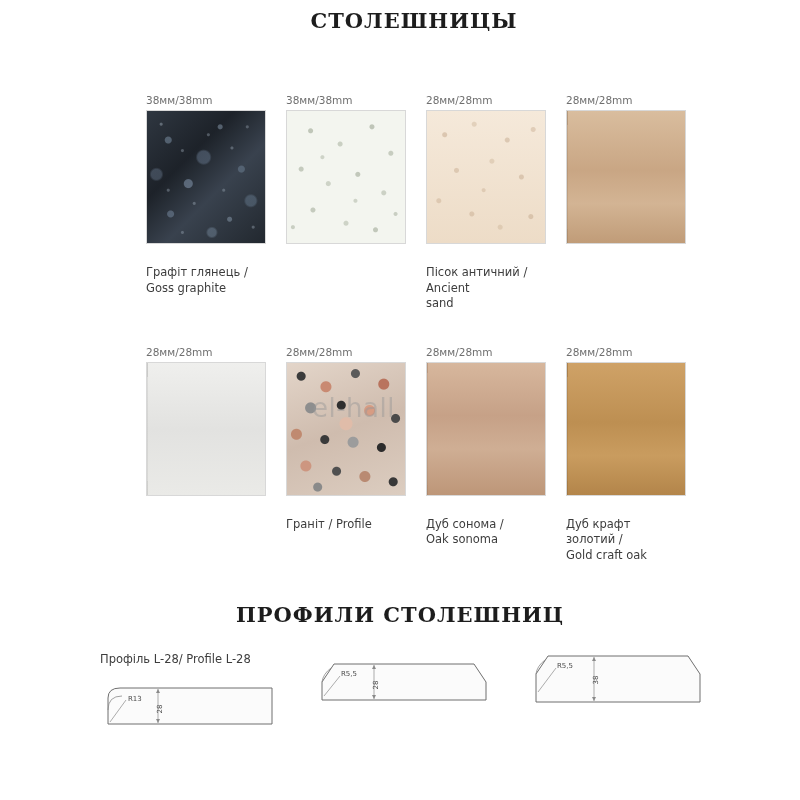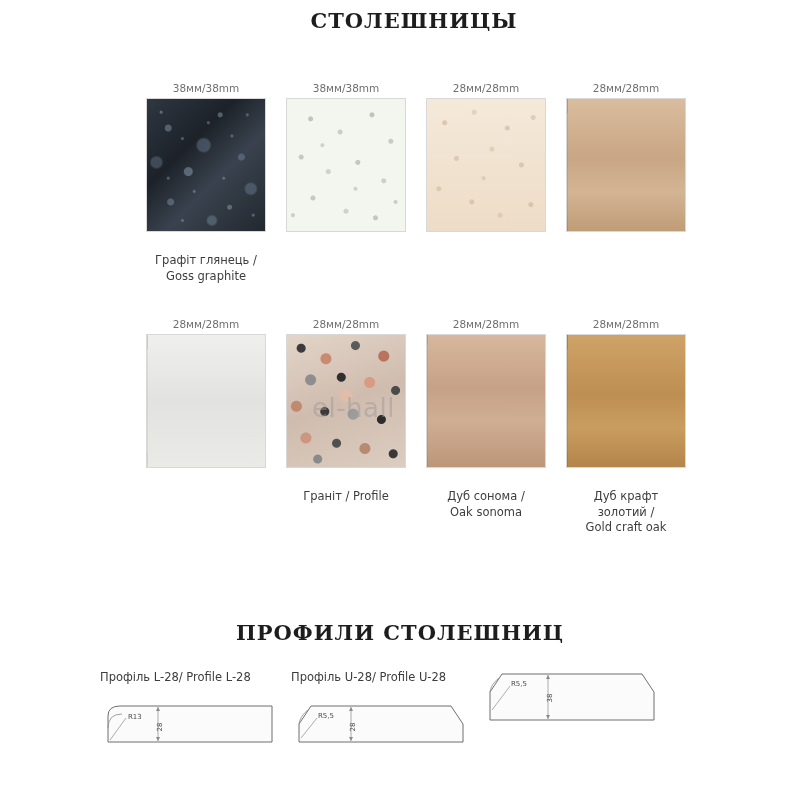--- a/index.html
+++ b/index.html
@@ -37,23 +37,22 @@
   }
 
   #title-profiles {
     font-size: 21px;
     margin-top: 0;
   }
 
   .grid {
     position: absolute;
     left: 146px;
-    top: 74px;
+    top: 86px;
     width: 520px;
-    text-align: center;
   }
 
   .row {
     display: flex;
     gap: 20px;
   }
 
   .cell {
     width: 120px;
   }
@@ -222,30 +221,31 @@
     color: rgba(150,150,150,0.45);
     font-family: "DejaVu Sans", sans-serif;
     letter-spacing: 0.5px;
     pointer-events: none;
   }
 
   
   .profiles {
     position: absolute;
     left: 0;
-    top: 612px;
+    top: 594px;
     width: 800px;
   }
 
   .profiles-row {
     position: absolute;
     top: 50px;
     left: 100px;
     width: 620px;
     display: flex;
+    gap: 23px;
   }
 
   .profile-cell {
     width: 191px;
   }
 
   .profile-label {
     font-size: 11.5px;
     color: #3d3d3d;
     margin-bottom: 10px;
@@ -276,20 +276,23 @@
       </div>
 
       <div class="cell">
         <div class="thickness">38мм/38mm</div>
         <div class="swatch sw-crystal"></div>
       </div>
 
       <div class="cell">
         <div class="thickness">28мм/28mm</div>
         <div class="swatch sw-sand"></div>
+        <div class="caption">Пісок античний /
+Ancient
+sand</div>
       </div>
 
       <div class="cell">
         <div class="thickness">28мм/28mm</div>
         <div class="swatch sw-gray-oak"></div>
       </div>
 
     </div>
 
     <div class="row" style="margin-top:34px;">
@@ -340,21 +343,20 @@
           <line x1="10" y1="46" x2="26" y2="24" stroke="#8a8a8a" stroke-width="0.7"></line>
           <text x="28" y="25" font-size="7" fill="#4a4a4a" font-family="DejaVu Sans, sans-serif">R13</text>
           <line x1="58" y1="13" x2="58" y2="47" stroke="#8a8a8a" stroke-width="0.7"></line>
           <polygon points="58,13 56,17 60,17" fill="#8a8a8a"></polygon>
           <polygon points="58,47 56,43 60,43" fill="#8a8a8a"></polygon>
           <text x="62" y="33" font-size="7" fill="#4a4a4a" font-family="DejaVu Sans, sans-serif" transform="rotate(-90 62 33)" text-anchor="middle">28</text>
         </svg>
       </div>
 
       <div class="profile-cell">
-        <div class="profile-label">Профіль U-28/ Profile U-28</div>
         <svg class="profile-figure" viewBox="0 0 180 56">
           <path d="M8,30 L20,12 L160,12 L172,30 L172,48 L8,48 Z" fill="#fbfbfb" stroke="#6f6f6f" stroke-width="1"></path>
           <path d="M8,30 Q9,22 17,16" fill="none" stroke="#8a8a8a" stroke-width="0.8"></path>
           <line x1="10" y1="44" x2="26" y2="24" stroke="#8a8a8a" stroke-width="0.7"></line>
           <text x="27" y="24" font-size="7" fill="#4a4a4a" font-family="DejaVu Sans, sans-serif">R5,5</text>
           <line x1="60" y1="13" x2="60" y2="47" stroke="#8a8a8a" stroke-width="0.7"></line>
           <polygon points="60,13 58,17 62,17" fill="#8a8a8a"></polygon>
           <polygon points="60,47 58,43 62,43" fill="#8a8a8a"></polygon>
           <text x="64" y="33" font-size="7" fill="#4a4a4a" font-family="DejaVu Sans, sans-serif" transform="rotate(-90 64 33)" text-anchor="middle">28</text>
         </svg>

